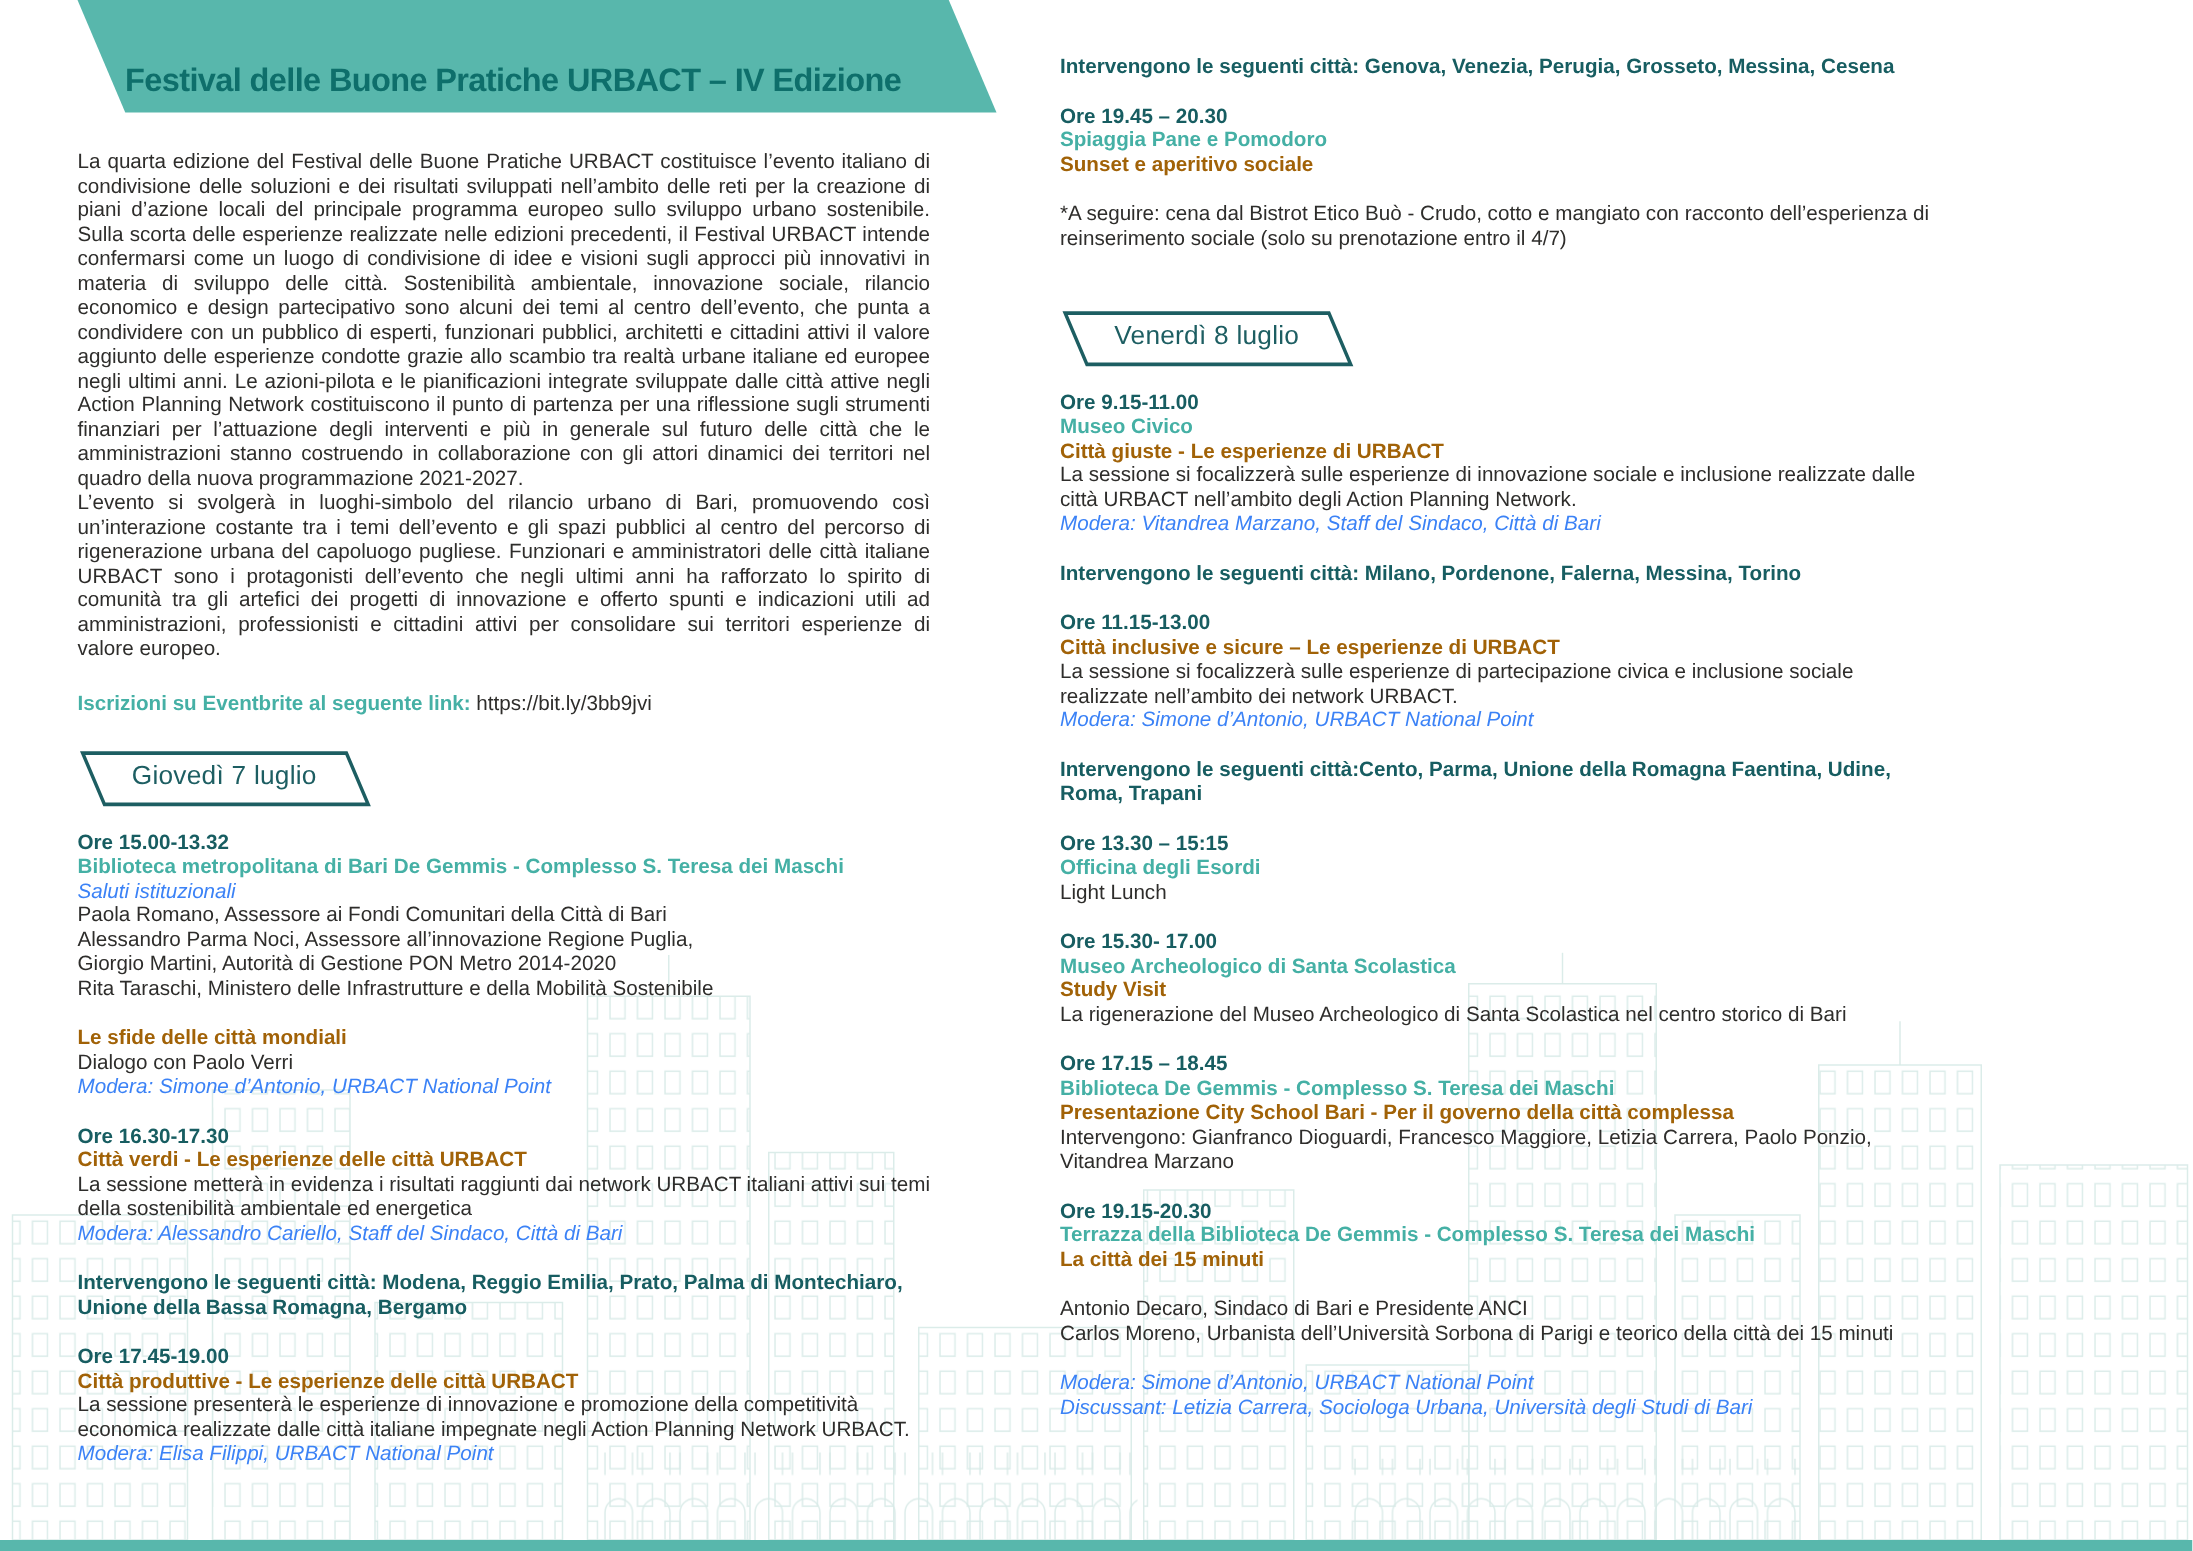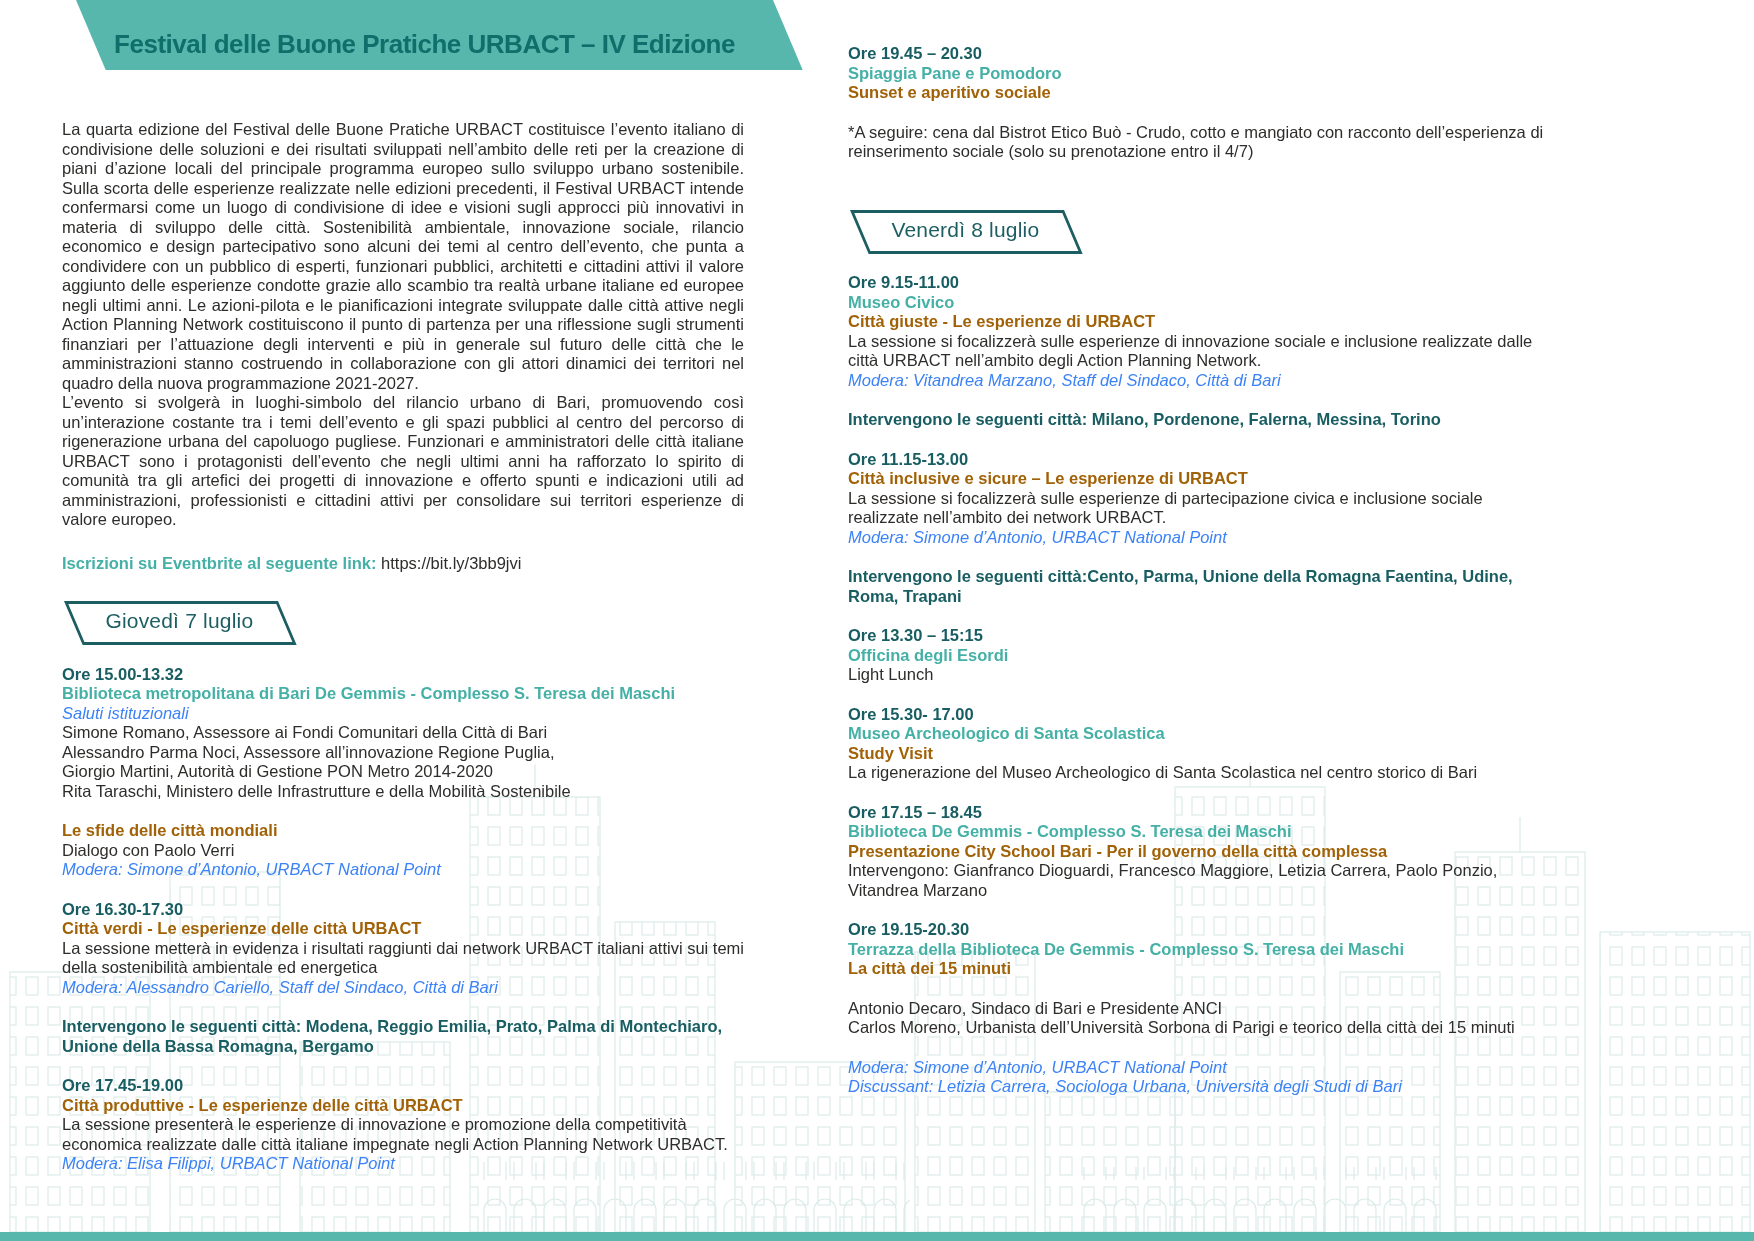--- a/index.html
+++ b/index.html
@@ -2,21 +2,21 @@
 <html><head>
 <meta charset="utf-8">
 <style>
   html,body{margin:0;padding:0;}
   body{
     width:1754px;height:1241px;position:relative;overflow:hidden;background:#ffffff;
     font-family:"Liberation Sans","DejaVu Sans",sans-serif;color:#2e2d2b;
   }
   p{margin:0;}
   
-  .banner{position:absolute;left:76px;top:0;width:697px;height:70px;z-index:2;}
+  .banner{position:absolute;left:62px;top:0;width:697px;height:90px;z-index:2;}
   .banner::before{
     content:"";position:absolute;inset:0;background:#58b7ac;
     transform:skewX(23deg);transform-origin:top left;
   }
   .banner .title{
     position:absolute;left:0;right:0;bottom:10px;text-align:center;
     font-size:26px;font-weight:bold;letter-spacing:-0.5px;color:#0e6f6b;
   }
   
   .col{position:absolute;z-index:2;font-size:16.5px;line-height:19.5px;}
@@ -103,21 +103,21 @@
   <div>
     <div class="daybox">
       <span class="daylabel">Giovedì 7 luglio</span>
     </div>
   </div>
   <div>
       <div class="block">
         <p class="ln time">Ore 15.00-13.32</p>
         <p class="ln venue">Biblioteca metropolitana di Bari De Gemmis - Complesso S. Teresa dei Maschi</p>
         <p class="ln italic">Saluti istituzionali</p>
-        <p class="ln body">Simone Romano, Assessore ai Fondi Comunitari della Città di Bari</p>
+        <p class="ln body">Paola Romano, Assessore ai Fondi Comunitari della Città di Bari</p>
         <p class="ln body">Alessandro Parma Noci, Assessore all’innovazione Regione Puglia,</p>
         <p class="ln body">Giorgio Martini, Autorità di Gestione PON Metro 2014-2020</p>
         <p class="ln body">Rita Taraschi, Ministero delle Infrastrutture e della Mobilità Sostenibile</p>
       </div>
       <div class="block">
         <p class="ln title">Le sfide delle città mondiali</p>
         <p class="ln body">Dialogo con Paolo Verri</p>
         <p class="ln italic">Modera: Simone d’Antonio, URBACT National Point</p>
       </div>
       <div class="block">
@@ -133,20 +133,23 @@
         <p class="ln time">Ore 17.45-19.00</p>
         <p class="ln title">Città produttive - Le esperienze delle città URBACT</p>
         <p class="ln body">La sessione presenterà le esperienze di innovazione e promozione della competitività economica realizzate dalle città italiane impegnate negli Action Planning Network URBACT.</p>
         <p class="ln italic">Modera: Elisa Filippi, URBACT National Point</p>
       </div>
     </div>
 </div>
 
 <div class="col col-right">
   <div>
+      <div class="block">
+        <p class="ln cities">Intervengono le seguenti città: Genova, Venezia, Perugia, Grosseto, Messina, Cesena</p>
+      </div>
       <div class="block">
         <p class="ln time">Ore 19.45 – 20.30</p>
         <p class="ln venue">Spiaggia Pane e Pomodoro</p>
         <p class="ln title">Sunset e aperitivo sociale</p>
       </div>
       <div class="block">
         <p class="ln body">*A seguire:  cena dal Bistrot Etico Buò - Crudo, cotto e mangiato con racconto dell’esperienza di reinserimento sociale (solo su prenotazione entro il 4/7)</p>
       </div>
     </div>
   <div>

